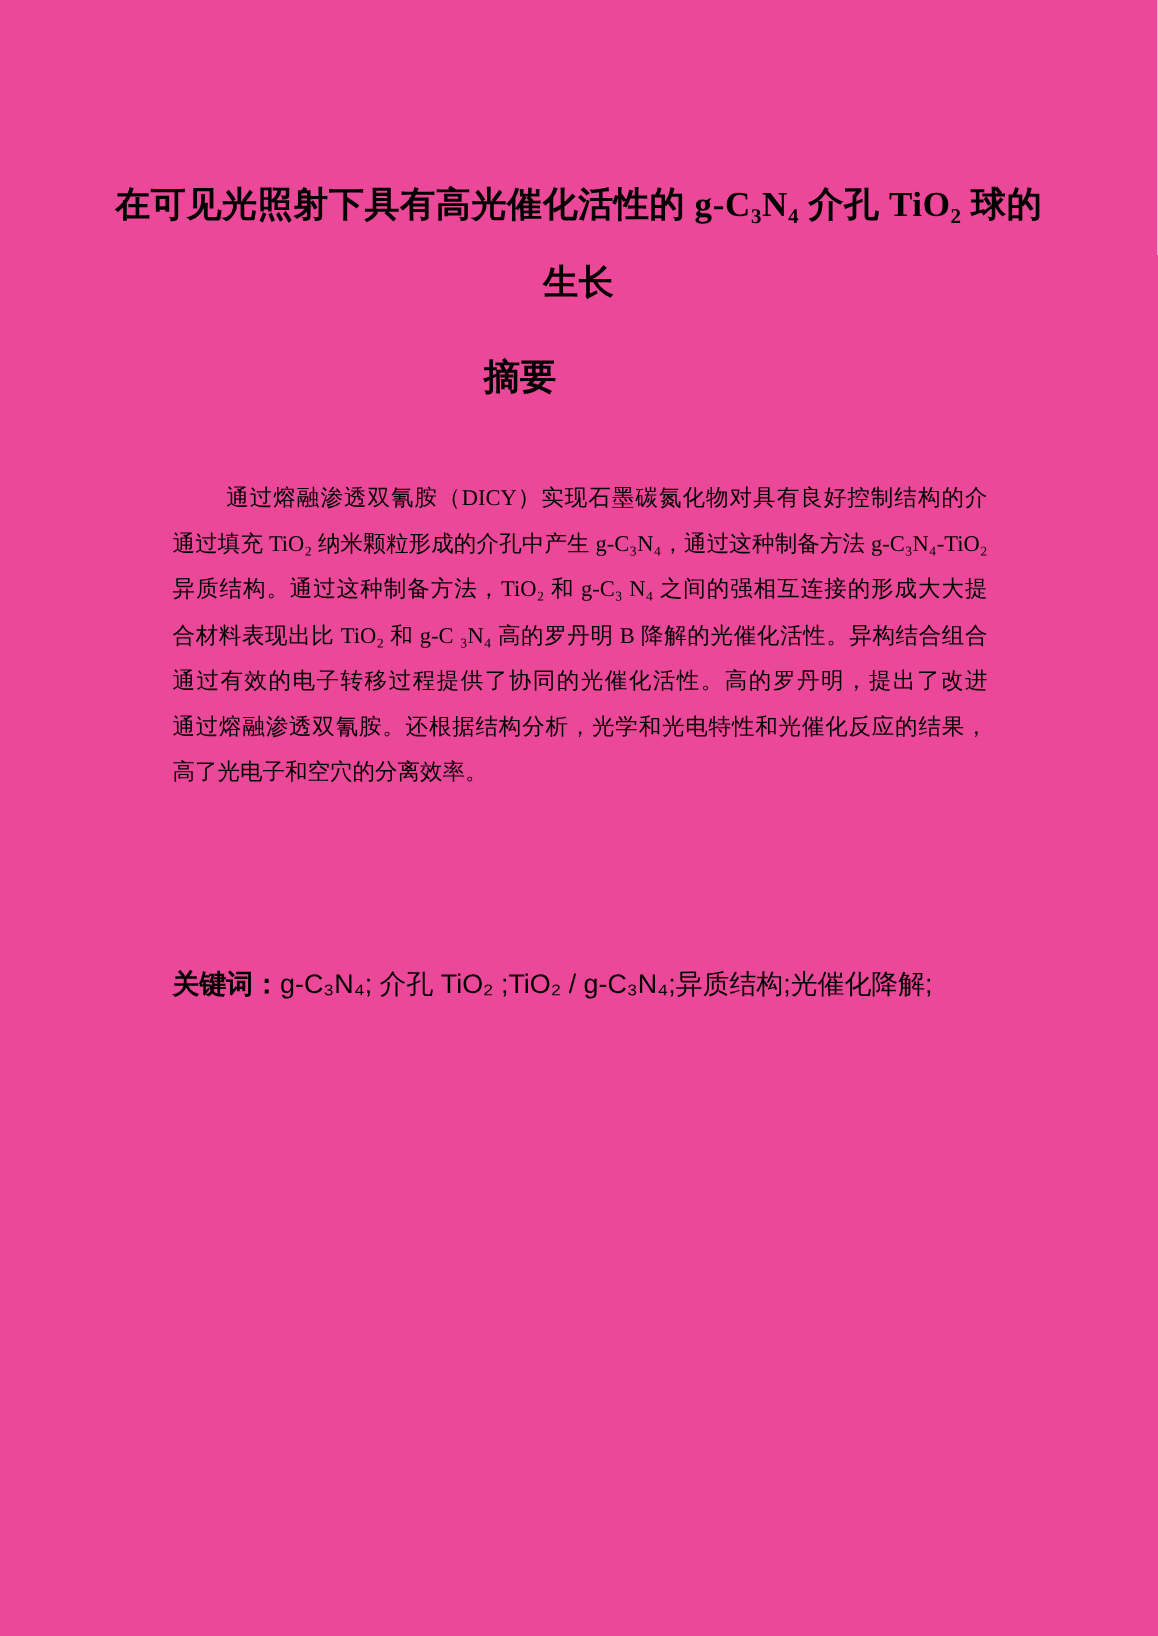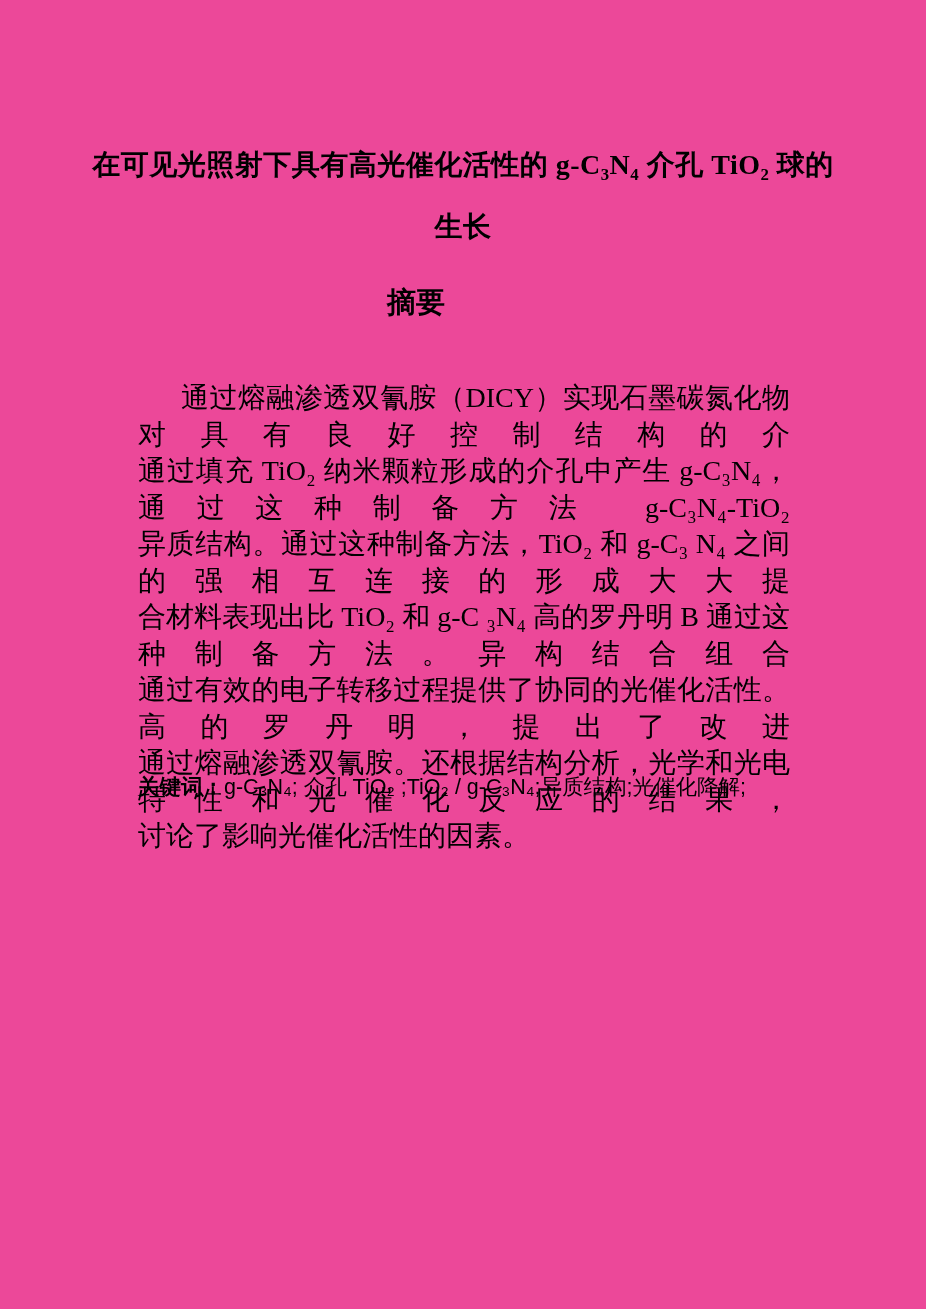--- a/index.html
+++ b/index.html
@@ -40,21 +40,21 @@
     font-weight: bold;
     font-size: 29px;
     line-height: 36px;
     font-family: "Liberation Sans", sans-serif;
   }
   .abstract-body {
     position: absolute;
     top: 380px;
     left: 138px;
     width: 652px;
-    font-size: 28px;
+    font-size: 18px;
     line-height: 36.5px;
     text-align: justify;
   }
   .pline {
     text-align: justify;
     text-align-last: justify;
   }
   .pline.first { text-indent: 43px; }
   .pline.last  { text-align-last: left; }
   .keywords {
@@ -82,21 +82,21 @@
   <h1 class="title-line title-line-1">在可见光照射下具有高光催化活性的 g-C₃N₄ 介孔 TiO₂ 球的</h1>
 
   <h1 class="title-line title-line-2">生长</h1>
 
   <h2 class="abstract-heading">摘要</h2>
 
   <div class="abstract-body">
     <div class="pline first">通过熔融渗透双氰胺（DICY）实现石墨碳氮化物对具有良好控制结构的介</div>
     <div class="pline">通过填充 TiO₂ 纳米颗粒形成的介孔中产生 g-C₃N₄，通过这种制备方法 g-C₃N₄-TiO₂</div>
     <div class="pline">异质结构。通过这种制备方法，TiO₂ 和 g-C₃ N₄ 之间的强相互连接的形成大大提</div>
-    <div class="pline">合材料表现出比 TiO₂ 和 g-C ₃N₄ 高的罗丹明 B 通过这种制备方法。异构结合组合</div>
+    <div class="pline">合材料表现出比 TiO₂ 和 g-C ₃N₄ 高的罗丹明 B 降解的光催化活性。异构结合组合</div>
     <div class="pline">通过有效的电子转移过程提供了协同的光催化活性。高的罗丹明，提出了改进</div>
     <div class="pline">通过熔融渗透双氰胺。还根据结构分析，光学和光电特性和光催化反应的结果，</div>
-    <div class="pline last">讨论了影响光催化活性的因素。</div>
+    <div class="pline last">高了光电子和空穴的分离效率。</div>
   </div>
 
   <p class="keywords"><span class="kw-label">关键词：</span><span class="kw-text">g-C₃N₄; 介孔 TiO₂ ;TiO₂ / g-C₃N₄;异质结构;光催化降解;</span></p>
 
 </div>
 
 </body></html>

